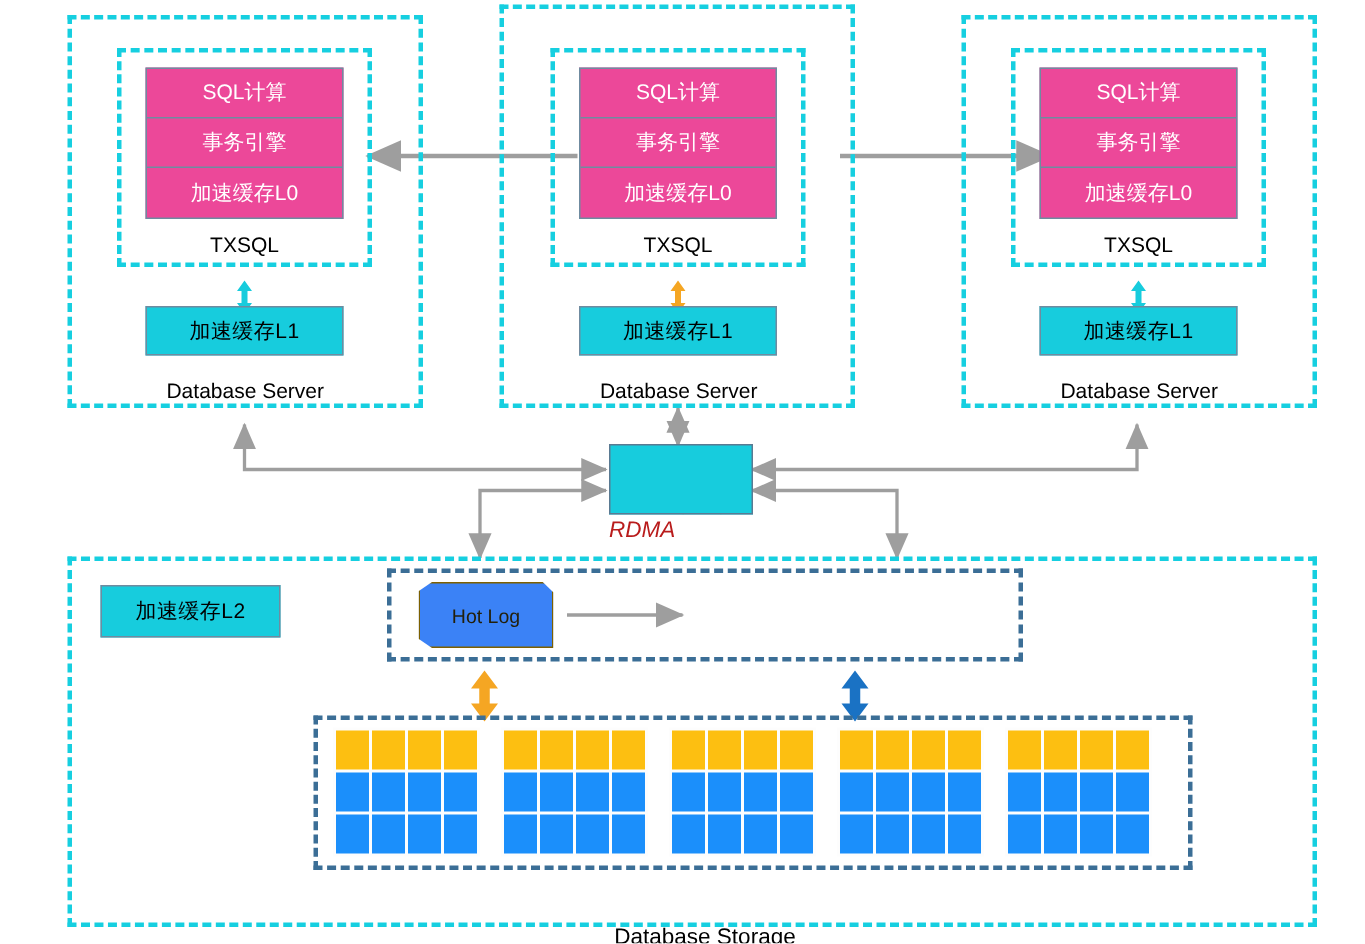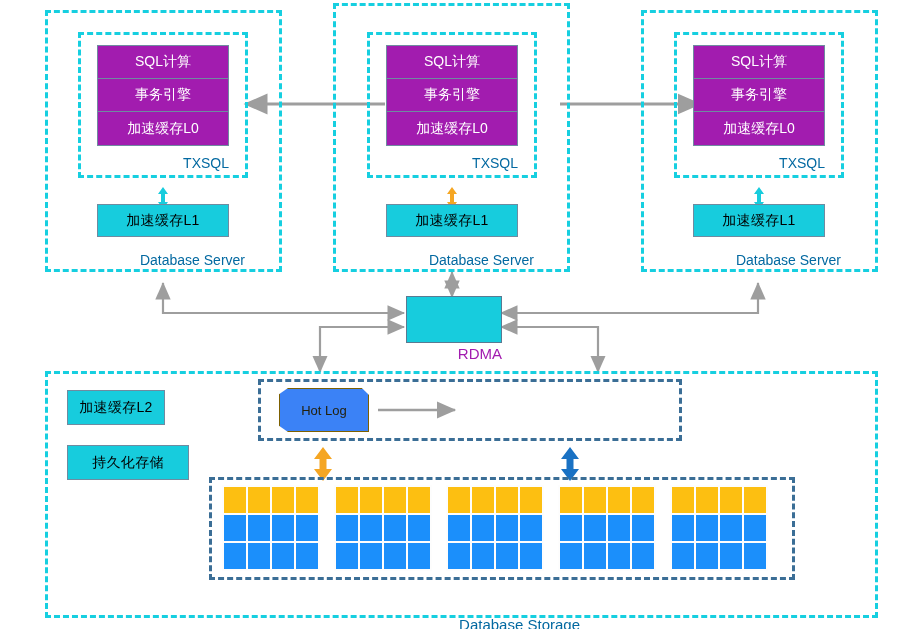--- a/index.html
+++ b/index.html
@@ -6,27 +6,27 @@
   body{font-family:"Liberation Sans","DejaVu Sans",sans-serif;}
   #stage{position:relative;width:910px;height:629px;overflow:hidden;background:#fff;}
   #svg-layer{position:absolute;left:0;top:0;width:910px;height:629px;pointer-events:none;}
 
   .dash-cyan{position:absolute;border:3px dashed #16cfe0;box-sizing:border-box;}
   .dash-blue{position:absolute;border:3px dashed #3b6e96;box-sizing:border-box;}
 
   .cyanbox{position:absolute;box-sizing:border-box;background:#17ccdd;border:1px solid #6f8ba0;
            color:#000000;display:flex;align-items:center;justify-content:center;
            font-size:14px;letter-spacing:.3px;}
-  .stackbox{position:absolute;box-sizing:border-box;background:#a21caf;border:1px solid #6f8ba0;}
+  .stackbox{position:absolute;box-sizing:border-box;background:#ec4899;border:1px solid #6f8ba0;}
   .stackbox .cell{height:33px;box-sizing:border-box;display:flex;align-items:center;
                   justify-content:center;color:#fff;font-size:14px;border-bottom:1px solid #6f8ba0;}
   .stackbox .cell:last-child{border-bottom:none;}
 
-  .caption{position:absolute;color:#0369a1;font-size:14px;text-align:right;white-space:nowrap;}
-  .caption-rdma{position:absolute;color:#a21caf;font-size:15px;text-align:right;white-space:nowrap;}
+  .caption{position:absolute;color:#000000;font-size:14px;text-align:center;white-space:nowrap;}
+  .caption-rdma{position:absolute;color:#b91c1c;font-size:15px;text-align:left;white-space:nowrap;font-style:italic;}
 
   .rdma{position:absolute;box-sizing:border-box;background:#17ccdd;border:1px solid #5a7a92;}
 
   .hotlog{position:absolute;box-sizing:border-box;background:#3b82f6;
           border:1px solid #7d6000;color:#231f08;font-size:13px;
           display:flex;align-items:center;justify-content:center;
           clip-path:polygon(0 14%,10% 0,92% 0,100% 16%,100% 100%,10% 100%,0 86%);
           filter:drop-shadow(3px 3px 0 rgba(60,60,60,.55));}
 
   .stg-group{position:absolute;background:#fdfdfd;display:grid;
@@ -137,22 +137,21 @@
   </div>
   <div class="caption" style="left:693px;top:155px;width:132px;">TXSQL</div>
   <div class="cyanbox" style="left:693px;top:204px;width:132px;height:33px;">加速缓存L1</div>
   <div class="caption" style="left:678px;top:252px;width:163px;">Database Server</div>
 
   <div class="rdma" style="left:406px;top:296px;width:96px;height:47px;"></div>
   <div class="caption-rdma" style="left:406px;top:345px;width:96px;">RDMA</div>
 
   <div class="dash-cyan" style="left:45px;top:371px;width:833px;height:247px;"></div>
 
-  <div class="cyanbox" style="left:67px;top:390px;width:98px;height:35px;">加速缓存L2</div>
-  <div class="cyanbox" style="left:67px;top:445px;width:122px;height:35px;">持久化存储</div>
+  <div class="cyanbox" style="left:67px;top:390px;width:120px;height:35px;">加速缓存L2</div>
 
   <div class="dash-blue" style="left:258px;top:379px;width:424px;height:62px;"></div>
   <div class="hotlog" style="left:279px;top:388px;width:90px;height:44px;">Hot Log</div>
 
   <div class="dash-blue" style="left:209px;top:477px;width:586px;height:103px;"></div>
 
   <div class="stg-group" style="left:222px;top:485px;width:98px;height:86px;">
     <div class="stg-cell warm"></div>
       <div class="stg-cell warm"></div>
       <div class="stg-cell warm"></div>

